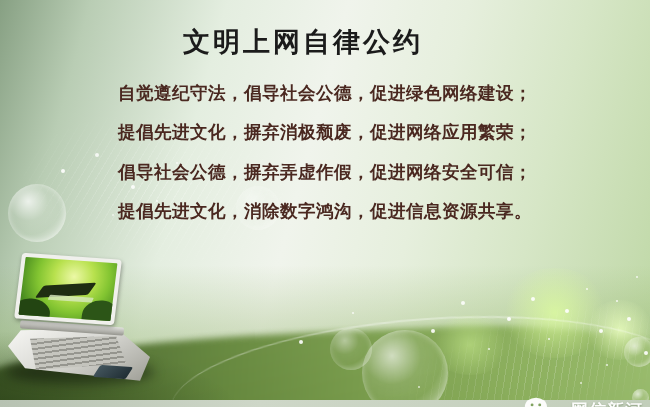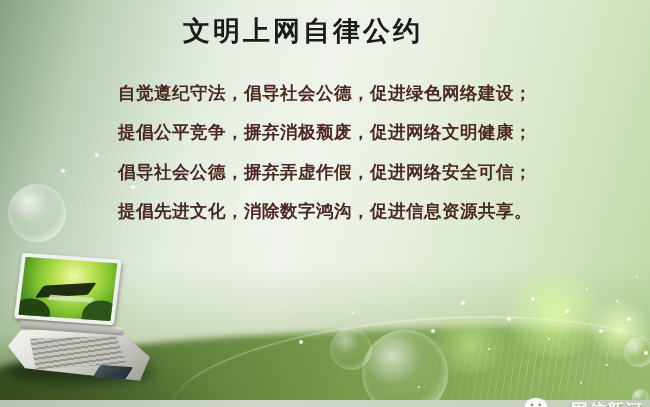--- a/index.html
+++ b/index.html
@@ -78,21 +78,21 @@
   .laptop-base{left:4px; top:80px; width:142px; height:56px;
     background:linear-gradient(150deg,#f7f7f4 0%,#d9d9d4 45%,#b3b3ac 80%,#9a9a92 100%);
     clip-path:polygon(9% 4%, 76% 0%, 100% 52%, 93% 94%, 12% 72%, 0% 32%);}
   .laptop-keys{left:22px; top:88px; width:100px; height:34px;
     background:repeating-linear-gradient(172deg,#c3c3bc 0 3px,#8f8f88 3px 5px);
     clip-path:polygon(4% 8%, 90% 0%, 100% 80%, 10% 100%);
     opacity:.9;}
   .laptop-touchpad{left:92px; top:118px; width:34px; height:12px; background:linear-gradient(120deg,#44565e,#1f2d33);
     transform:skewX(-30deg) rotate(4deg); border-radius:2px;}
   
-  .title{left:0; top:13px; width:606px; text-align:center; font-size:27px; font-weight:bold;
+  .title{left:0; top:24px; width:606px; text-align:center; font-size:27px; font-weight:bold;
     letter-spacing:3px; color:#1b1b1b;}
   .lines{left:0; top:74px; width:650px; display:flex; flex-direction:column; position:absolute;}
   .line{position:static; width:650px; height:39.4px; line-height:39.4px; text-align:center;
     font-size:17.5px; font-weight:bold; letter-spacing:.5px; color:#4a2820;}
   
   .watermark{left:524px; top:362px; width:122px; height:32px; display:flex; align-items:center; gap:13px;
     position:absolute; opacity:.95;margin-top:32px;}
   .wm-icon{position:static; width:34px; height:28px;}
   .wm-text{position:static; color:#ffffff; font-size:17px; font-weight:bold; letter-spacing:1px;
     font-family:"Liberation Sans","DejaVu Sans",sans-serif; text-shadow:0 1px 2px rgba(60,90,40,.5);}
@@ -132,21 +132,21 @@
         <div class="wall-grass2"></div>
         <div class="wall-laptop"></div>
         <div class="wall-laptop-base"></div>
       </div>
     </div>
   </div>
 
   <div class="title">文明上网自律公约</div>
   <div class="lines">
     <div class="line">自觉遵纪守法，倡导社会公德，促进绿色网络建设；</div>
-    <div class="line">提倡公平竞争，摒弃消极颓废，促进网络文明健康；</div>
+    <div class="line">提倡先进文化，摒弃消极颓废，促进网络应用繁荣；</div>
     <div class="line">倡导社会公德，摒弃弄虚作假，促进网络安全可信；</div>
     <div class="line">提倡先进文化，消除数字鸿沟，促进信息资源共享。</div>
   </div>
 
   <div class="watermark">
     <svg class="wm-icon" viewBox="0 0 40 32" xmlns="http://www.w3.org/2000/svg">
       <ellipse cx="14" cy="12" rx="13" ry="10.5" fill="#ffffff"></ellipse>
       <path d="M8 20 L5 26 L13 22 Z" fill="#ffffff"></path>
       <circle cx="9.5" cy="10" r="1.7" fill="#7da05a"></circle>
       <circle cx="18.5" cy="10" r="1.7" fill="#7da05a"></circle>

